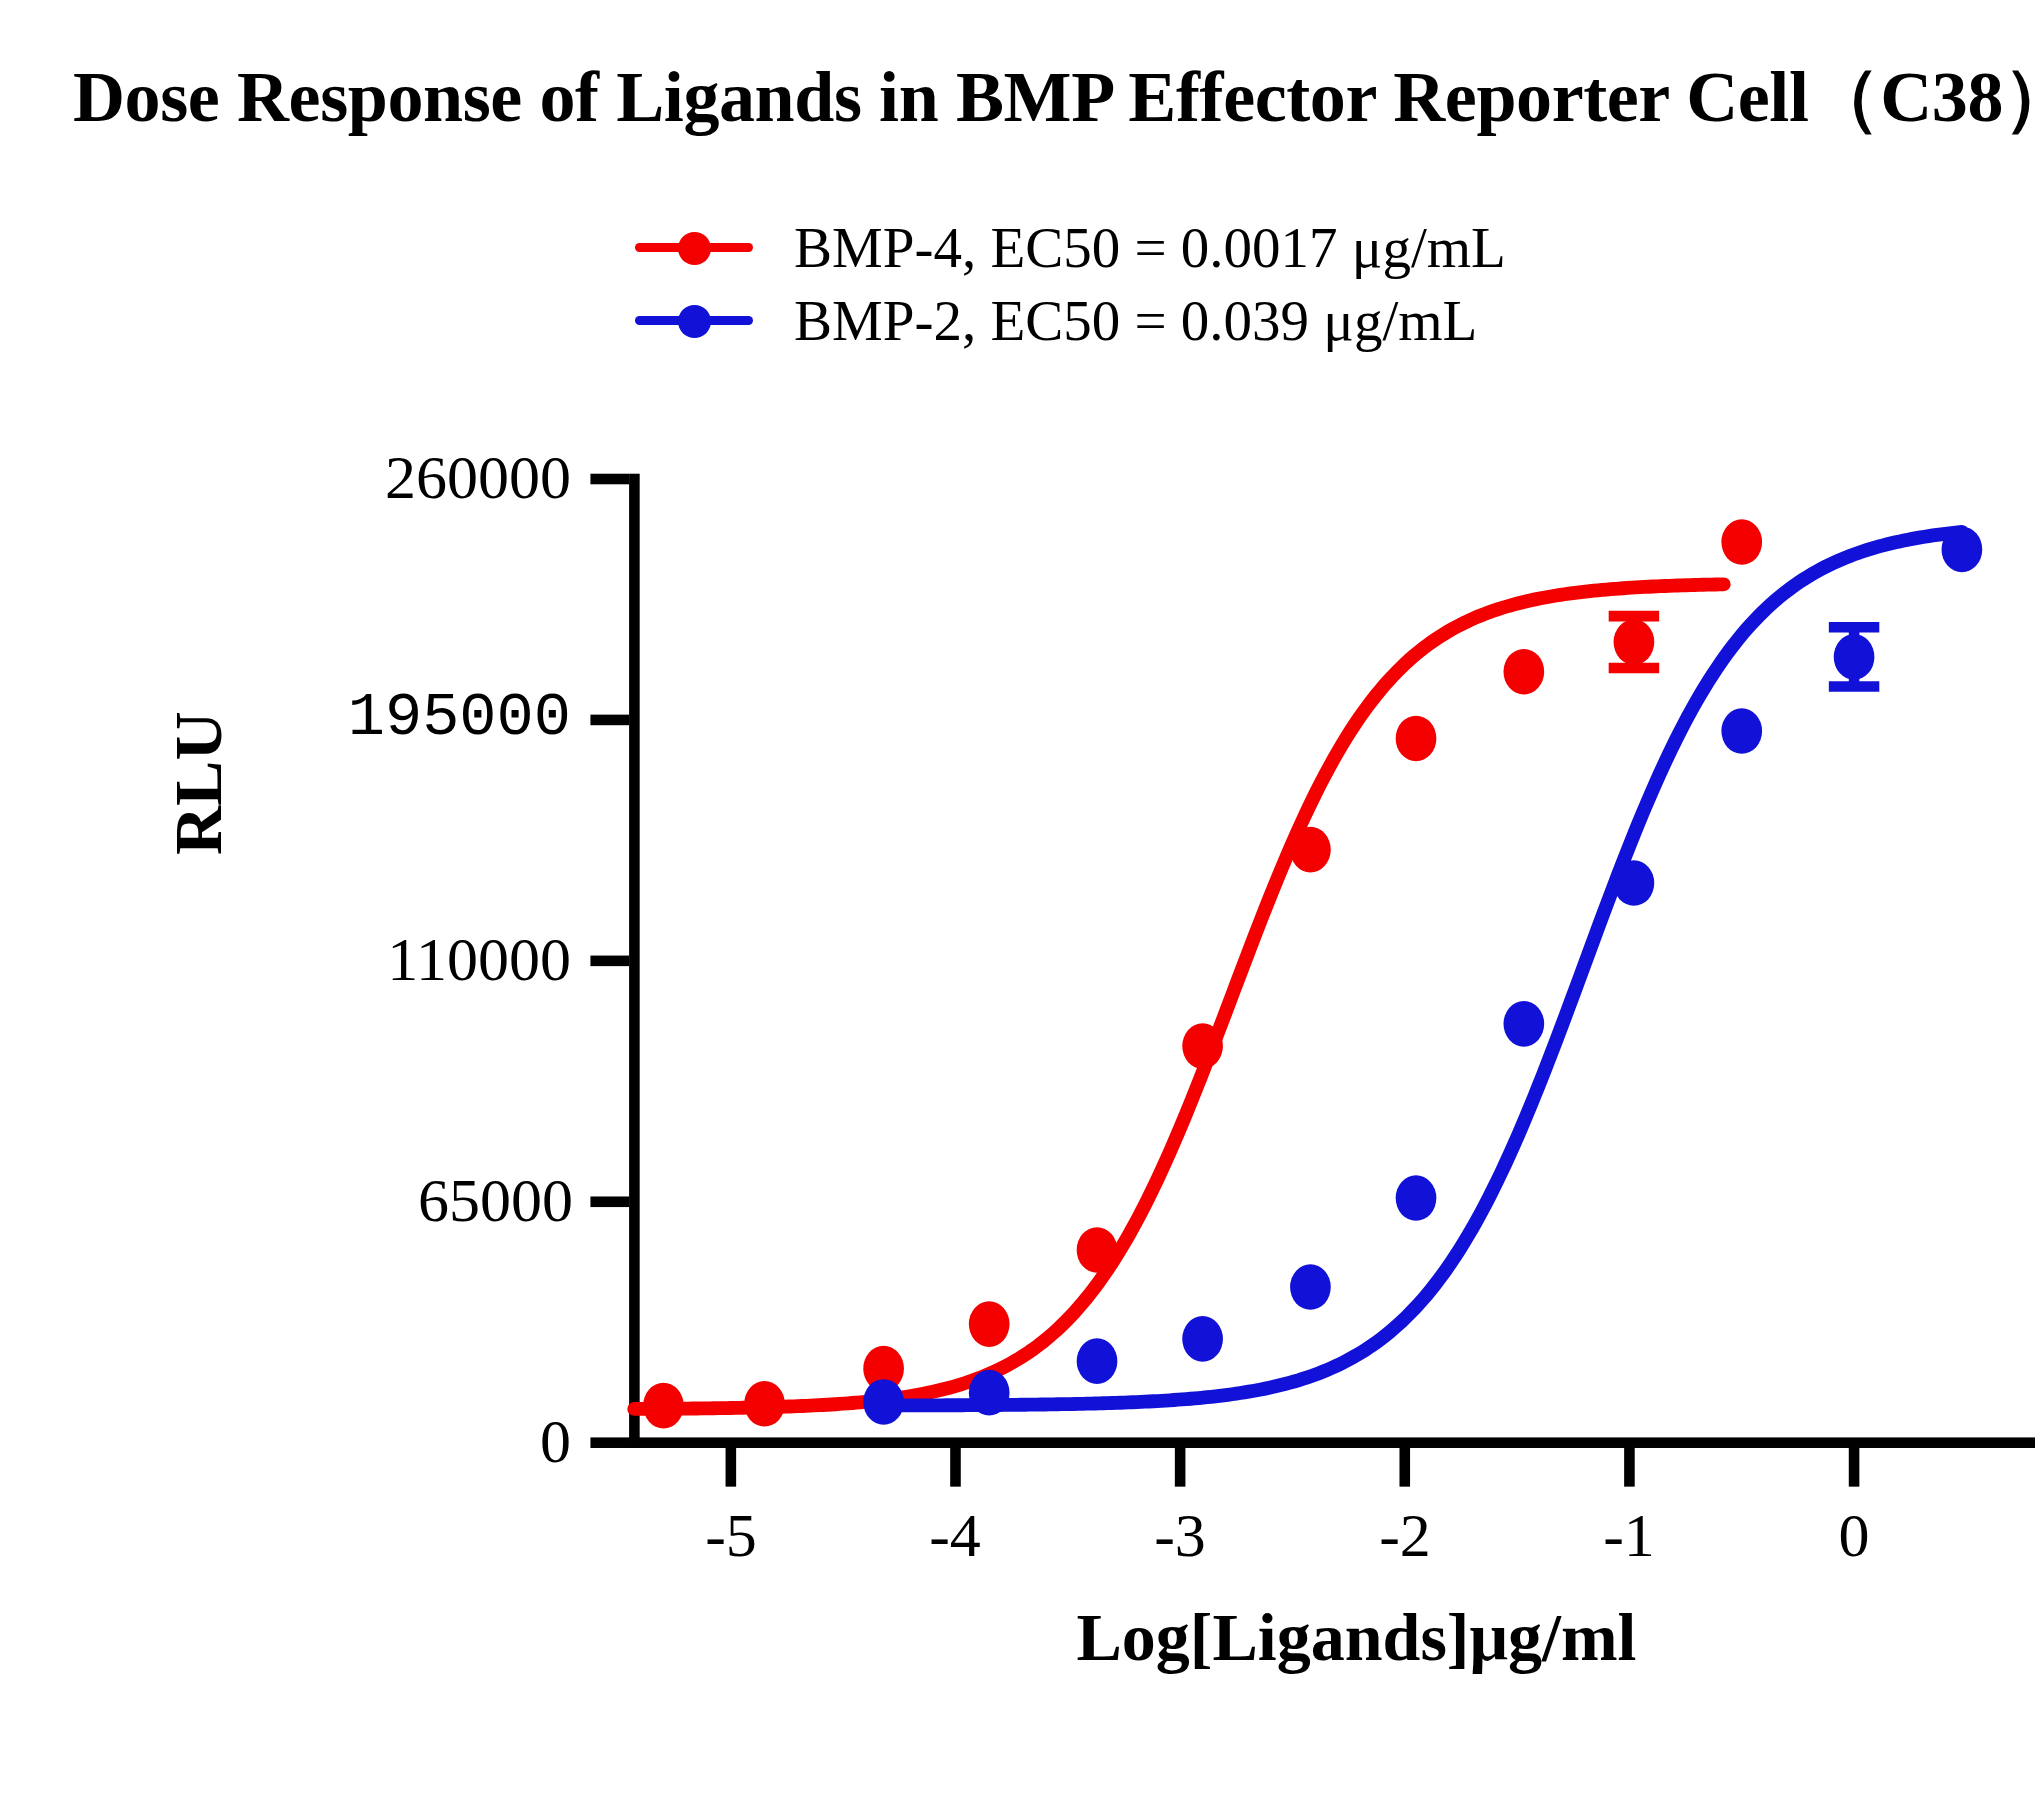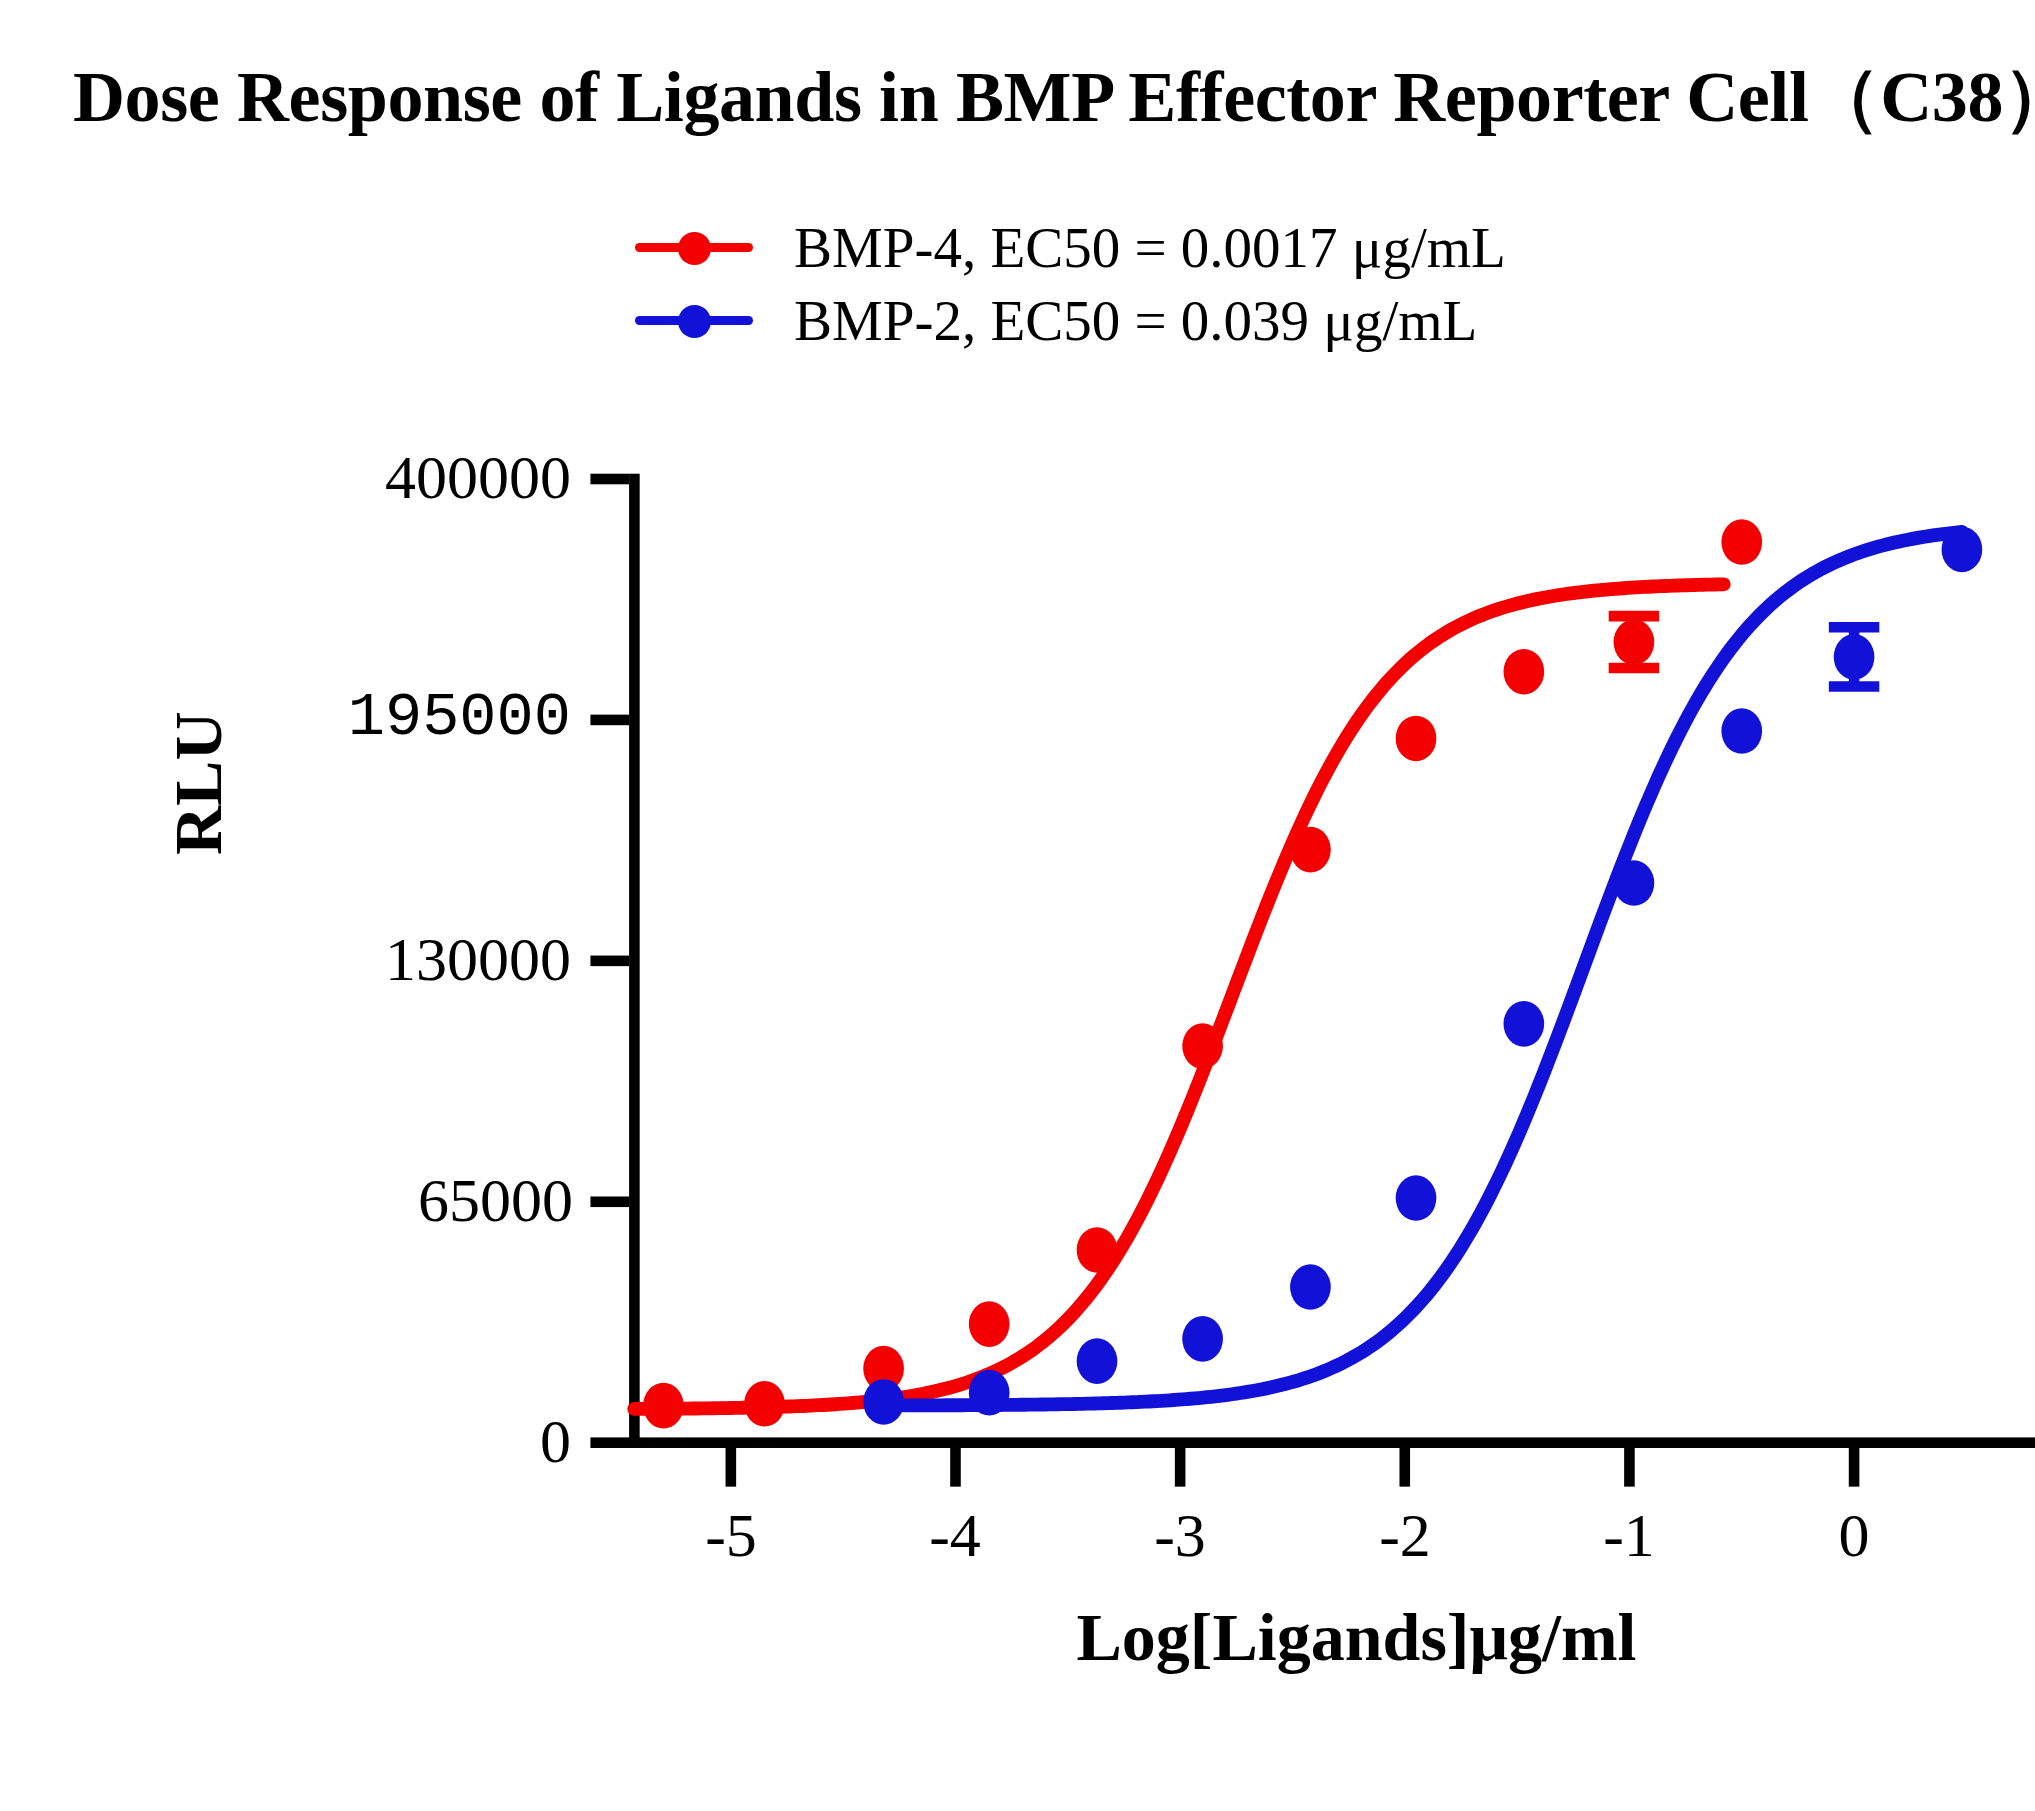--- a/index.html
+++ b/index.html
@@ -135,23 +135,23 @@
           <ellipse cx="4014.04" cy="2169.7384615384617" rx="50" ry="56" fill="#1111d8"></ellipse>
           <ellipse cx="4279" cy="1796.3230769230768" rx="50" ry="56" fill="#1111d8"></ellipse>
           <ellipse cx="4555" cy="1614.1692307692308" rx="50" ry="56" fill="#1111d8"></ellipse>
           <ellipse cx="4819.96" cy="1350.0461538461536" rx="50" ry="56" fill="#1111d8"></ellipse>
         </g>
     </svg>
 
     <div id="ytick-host">
         <div class="ytick-label" style="left: 205px; top: 1410px;">0</div>
         <div class="ytick-label" style="left: 207px; top: 1169px;">65000</div>
-        <div class="ytick-label" style="left: 205px; top: 928px;">130000</div>
+        <div class="ytick-label" style="left: 205px; top: 928px;">110000</div>
         <div class="ytick-label" style="left: 205px; top: 687px; font-family: Liberation Mono, monospace;">195000</div>
-        <div class="ytick-label" style="left: 205px; top: 446px;">400000</div>
+        <div class="ytick-label" style="left: 205px; top: 446px;">260000</div>
       </div>
     <div id="xtick-host">
         <div class="xtick-label" style="left: 670px; top: 1504px;">-5</div>
         <div class="xtick-label" style="left: 894px; top: 1504px;">-4</div>
         <div class="xtick-label" style="left: 1119px; top: 1504px;">-3</div>
         <div class="xtick-label" style="left: 1344px; top: 1504px;">-2</div>
         <div class="xtick-label" style="left: 1568px; top: 1504px;">-1</div>
         <div class="xtick-label" style="left: 1793px; top: 1504px;">0</div>
         <div class="xtick-label" style="left: 2018px; top: 1504px;">1</div>
       </div>

